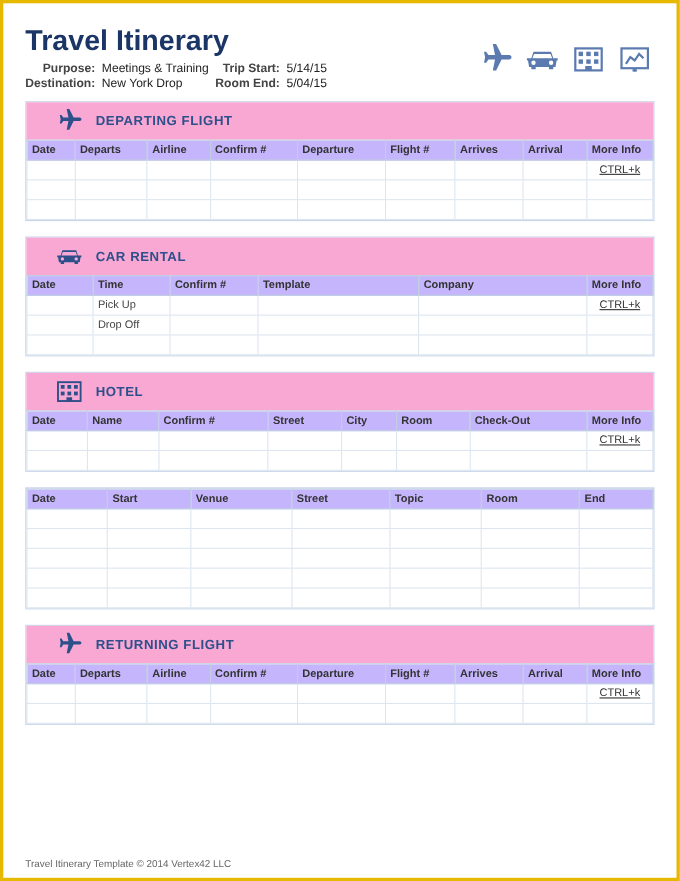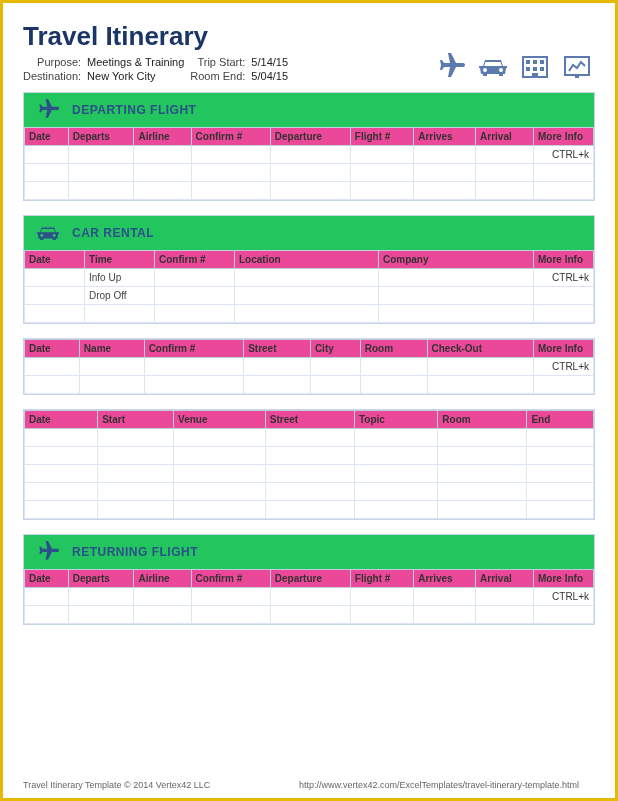--- a/index.html
+++ b/index.html
@@ -14,36 +14,36 @@
       color: #222;
     }
     .page {
       padding: 18px 20px 30px 20px;
     }
 
     
     .header {
       display: flex;
       justify-content: space-between;
-      align-items: flex-end;
+      align-items: center;
       margin-bottom: 10px;
     }
     .title-block h1 {
       font-size: 26px;
       font-weight: bold;
       color: #1a3566;
       margin-bottom: 4px;
     }
     .title-meta {
       display: grid;
       grid-template-columns: auto auto auto auto;
       gap: 2px 6px;
       font-size: 11px;
     }
-    .title-meta .label { text-align: right; font-weight: normal; color: #444; }
+    .title-meta .label { text-align: right; font-weight: bold; color: #444; }
     .title-meta .value { color: #222; }
 
     .header-icons {
       display: flex;
       gap: 6px;
       align-items: center;
       margin-top: 4px;
     }
     .header-icon {
       width: 36px;
@@ -53,24 +53,24 @@
       justify-content: center;
       color: #5a7ab0;
     }
 
     
     .section {
       margin-bottom: 14px;
       border: 1px solid #c8d4e8;
     }
     .section-header {
-      background: #22c55e;
+      background: #f9a8d4;
       display: flex;
       align-items: center;
-      padding: 5px 10px;
+      padding: 5px 25px;
       gap: 10px;
     }
     .section-icon {
       width: 28px;
       height: 24px;
       display: flex;
       align-items: center;
       justify-content: center;
       color: #2d4f8a;
     }
@@ -80,39 +80,40 @@
       color: #2d4f8a;
       letter-spacing: 0.5px;
     }
 
     
     .section-table {
       width: 100%;
       border-collapse: collapse;
     }
     .section-table th {
-      background: #ec4899;
+      background: #c4b5fd;
       font-size: 10px;
       font-weight: bold;
       color: #333;
       padding: 3px 4px;
       border: 1px solid #c0cfe0;
       text-align: left;
     }
     .section-table td {
       border: 1px solid #dde6f0;
       padding: 3px 4px;
       font-size: 10px;
       color: #333;
       height: 18px;
     }
     .ctrl-link {
       color: #1155cc;
+      text-decoration: underline;
       font-size: 10px;
-      text-align: right;
+      text-align: center;
     }
     .more-info-col { width: 60px; text-align: right; margin-left: 12px; }
 
     
     .footer {
       position: absolute;
       bottom: 8px;
       left: 20px;
       right: 36px;
       display: flex;
@@ -128,21 +129,21 @@
 
   <div class="header">
     <div class="title-block">
       <h1>Travel Itinerary</h1>
       <div class="title-meta">
         <span class="label">Purpose:</span>
         <span class="value">Meetings &amp; Training</span>
         <span class="label">Trip Start:</span>
         <span class="value">5/14/15</span>
         <span class="label">Destination:</span>
-        <span class="value">New York City</span>
+        <span class="value">New York Drop</span>
         <span class="label">Room End:</span>
         <span class="value">5/04/15</span>
       </div>
     </div>
     <div class="header-icons">
 
       <div class="header-icon">
         <svg width="32" height="28" viewBox="0 0 32 28" fill="#5a7ab0">
           <path d="M28 10c1.1 0 2 .9 2 2s-.9 2-2 2l-7 0-5 10h-3l2-10-6 0-2 3h-2l1-5-1-5h2l2 3 6 0-2-10h3l5 10z"></path>
         </svg>
@@ -247,29 +248,29 @@
         </svg>
       </div>
       <span class="section-title">CAR RENTAL</span>
     </div>
     <table class="section-table">
       <thead>
         <tr>
           <th style="width:60px">Date</th>
           <th style="width:70px">Time</th>
           <th style="width:80px">Confirm #</th>
-          <th>Location</th>
+          <th>Template</th>
           <th>Company</th>
           <th class="more-info-col">More Info</th>
         </tr>
       </thead>
       <tbody>
         <tr>
           <td></td>
-          <td style="font-size:10px;color:#444;">Info Up</td>
+          <td style="font-size:10px;color:#444;">Pick Up</td>
           <td></td>
           <td></td>
           <td></td>
           <td class="ctrl-link">CTRL+k</td>
         </tr>
         <tr>
           <td></td>
           <td style="font-size:10px;color:#444;">Drop Off</td>
           <td></td>
           <td></td>
@@ -282,20 +283,35 @@
           <td></td>
           <td></td>
           <td></td>
           <td></td>
         </tr>
       </tbody>
     </table>
   </div>
 
   <div class="section">
+    <div class="section-header">
+      <div class="section-icon">
+        <svg width="28" height="24" viewBox="0 0 32 28" fill="#2d4f8a">
+          <rect x="4" y="4" width="24" height="20" fill="none" stroke="#2d4f8a" stroke-width="2"></rect>
+          <rect x="7" y="7" width="4" height="4" fill="#2d4f8a"></rect>
+          <rect x="14" y="7" width="4" height="4" fill="#2d4f8a"></rect>
+          <rect x="21" y="7" width="4" height="4" fill="#2d4f8a"></rect>
+          <rect x="7" y="14" width="4" height="4" fill="#2d4f8a"></rect>
+          <rect x="14" y="14" width="4" height="4" fill="#2d4f8a"></rect>
+          <rect x="21" y="14" width="4" height="4" fill="#2d4f8a"></rect>
+          <rect x="13" y="20" width="6" height="4" fill="#2d4f8a"></rect>
+        </svg>
+      </div>
+      <span class="section-title">HOTEL</span>
+    </div>
     <table class="section-table">
       <thead>
         <tr>
           <th>Date</th>
           <th>Name</th>
           <th>Confirm #</th>
           <th>Street</th>
           <th>City</th>
           <th>Room</th>
           <th>Check-Out</th>
@@ -437,14 +453,13 @@
           <td></td>
         </tr>
       </tbody>
     </table>
   </div>
 
 </div>
 
 <div class="footer">
   <span>Travel Itinerary Template © 2014 Vertex42 LLC</span>
-  <span>http://www.vertex42.com/ExcelTemplates/travel-itinerary-template.html</span>
 </div>
 
 </body></html>

